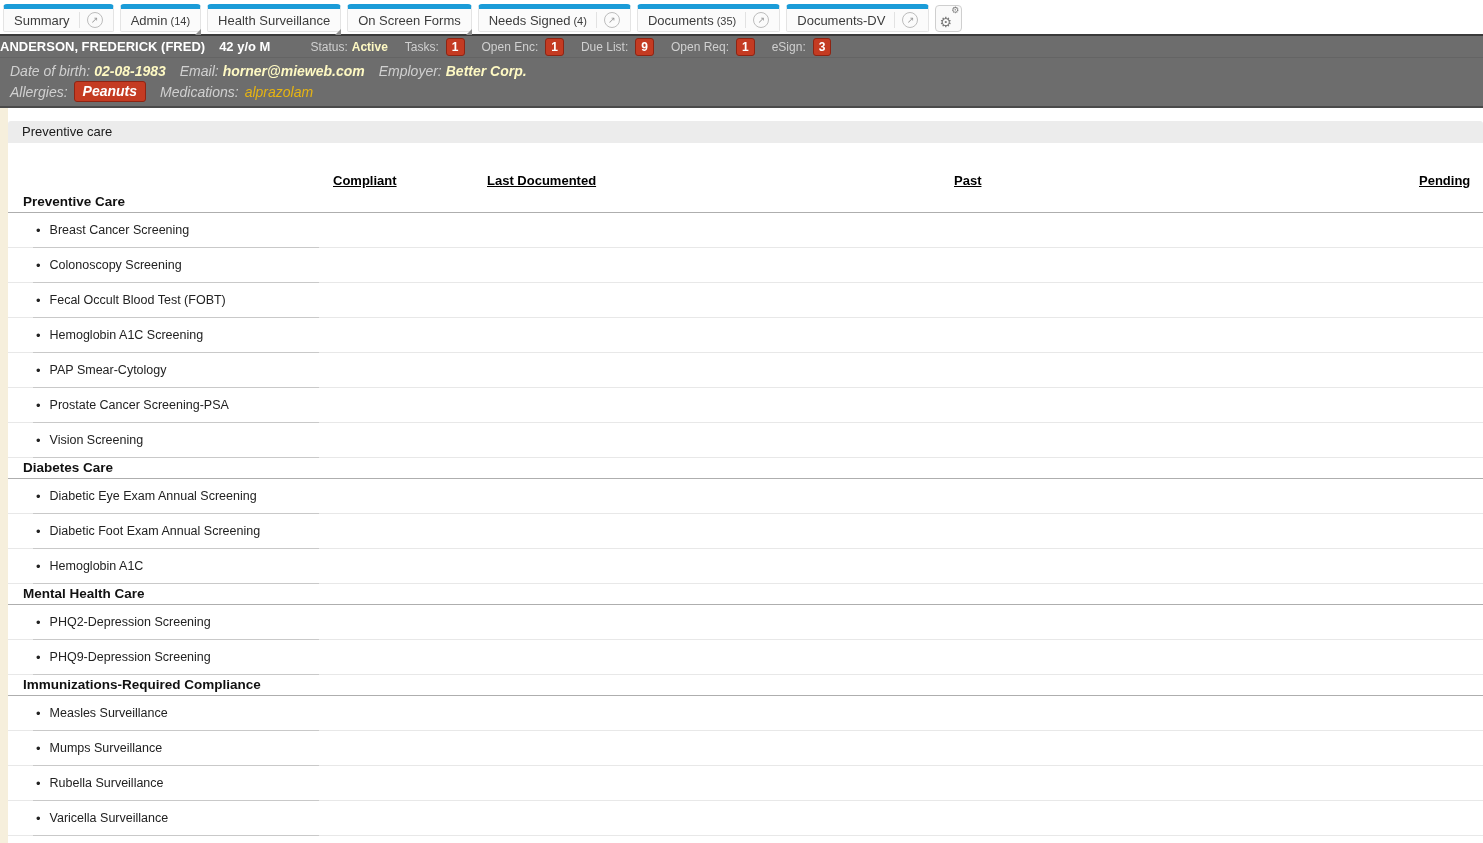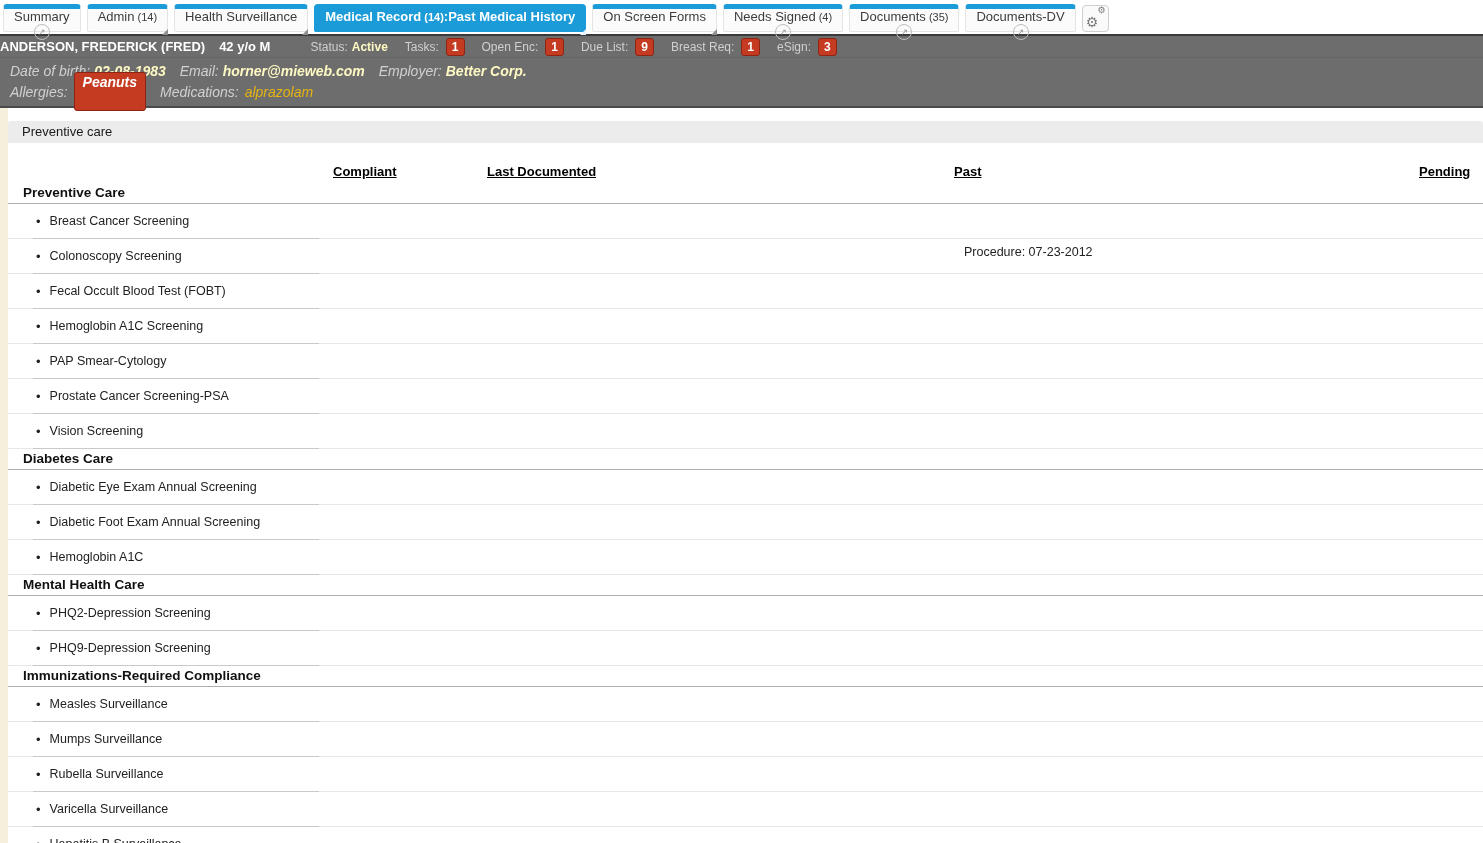--- a/index.html
+++ b/index.html
@@ -13,21 +13,21 @@
 
   
   .tabbar {
     background:#ffffff; height:34px; padding:4px 4px 0 3px;
     display:flex; align-items:flex-start; gap:6px; white-space:nowrap;
   }
   .tab {
     position:relative; height:28px; display:flex; align-items:center;
     padding:0 10px; border-radius:4px 4px 2px 2px;
     background:#fbfbfb; border:1px solid #e4e4e4; border-top:5px solid #1b9cd8;
-    font-size:13px; color:#3c3c3c; cursor:pointer;flex-direction:column;
+    font-size:13px; color:#3c3c3c; cursor:pointer;
   }
   .tab.active {
     background:#1b9cd8; border-color:#1b9cd8; color:#ffffff; font-weight:bold;
   }
   .tab-count { font-size:11px; }
   .tab-sep { width:1px; height:16px; background:#e2e2e2; margin:0 7px 0 9px; }
   .popup-icon {
     width:16px; height:16px; border:1px solid #bdbdbd; border-radius:50%;
     color:#9a9a9a; font-size:9px; line-height:14px; text-align:center; flex:0 0 auto;
   }
@@ -59,33 +59,33 @@
   .badge {
     display:inline-block; background:#c43b22; border:1px solid #8e2413; border-radius:3px;
     color:#fff; font-weight:bold; font-size:12px; line-height:14px;
     padding:1px 5px; margin-left:7px; cursor:pointer;
   }
   .banner-row2 { padding:2px 10px 4px; font-size:14px;font-style:italic; }
   .banner-line { height:21px; display:flex; align-items:center; }
   .pair { margin-right:14px; }
   .allergy-badge {
     display:inline-block; background:#c43b22; border:1px solid #8e2413; border-radius:3px;
-    color:#fff; font-weight:bold; padding:1px 8px 20px; margin-left:6px; cursor:pointer;
+    color:#fff; font-weight:bold; padding:1px 8px 2px; margin-left:6px; cursor:pointer;
   }
   .medication { color:#e6b412; margin-left:6px; cursor:pointer; }
 
   
   .content { margin-left:8px; background:#ffffff; height:739px; overflow:hidden; }
   .section-bar {
     margin-top:13px; height:22px; line-height:22px; padding-left:14px;
     background:#ececec; border-radius:3px 3px 0 0; font-size:13px; color:#1a1a1a;
   }
 
   .grid-cols { display:grid; grid-template-columns:325px 154px 467px 465px 1fr; }
-  .thead { height:24px; margin-top:16px; align-items:center; font-size:13px; font-weight:bold; }
+  .thead { height:24px; margin-top:25px; align-items:center; font-size:13px; font-weight:bold; }
   .thead a { color:#000; text-decoration:underline; cursor:pointer; }
   .col-pending { text-align:right; padding-right:16px; }
 
   .group-row {
     font-weight:bold; font-size:13.5px; color:#111;
     padding:2px 0 2px 15px; line-height:16px; border-bottom:1px solid #aeaeae;
   }
   .item-row {
     height:35px; border-bottom:1px solid #e8e8e8; align-items:center;
     font-size:12.5px; color:#222; cursor:pointer;
@@ -108,24 +108,20 @@
         <span class="tab-label">Summary</span>
         <span class="tab-sep"></span>
         <span class="popup-icon">↗</span>
       </div>
       <div class="tab">
         <span class="tab-label">Admin<span class="tab-count">&nbsp;(14)</span></span>
         <span class="fold"></span>
       </div>
       <div class="tab">
         <span class="tab-label">Health Surveillance</span>
-        <span class="fold"></span>
-      </div>
-      <div class="tab active">
-        <span class="tab-label">Medical Record<span class="tab-count">&nbsp;(14)</span>:Past Medical History</span>
         <span class="fold"></span>
       </div>
       <div class="tab">
         <span class="tab-label">On Screen Forms</span>
         <span class="fold"></span>
       </div>
       <div class="tab">
         <span class="tab-label">Needs Signed<span class="tab-count">&nbsp;(4)</span></span>
         <span class="tab-sep"></span>
         <span class="popup-icon">↗</span>
@@ -161,21 +157,21 @@
         </span>
         <span class="stat">
           <span class="glabel">Open Enc:</span>
           <span class="badge">1</span>
         </span>
         <span class="stat">
           <span class="glabel">Due List:</span>
           <span class="badge">9</span>
         </span>
         <span class="stat">
-          <span class="glabel">Breast Req:</span>
+          <span class="glabel">Open Req:</span>
           <span class="badge">1</span>
         </span>
         <span class="stat">
           <span class="glabel">eSign:</span>
           <span class="badge">3</span>
         </span>
       </span>
   </div>
   <div class="banner-row2">
     <div class="banner-line">
@@ -221,21 +217,20 @@
         <div class="cell-lastdoc"></div>
         <div></div>
       </div>
       <div class="item-row grid-cols">
         <div class="cell-name">
           <span class="bullet">•</span>
           <span class="item-label">Colonoscopy Screening</span>
         </div>
         <div></div>
         <div></div>
-        <div class="cell-lastdoc">Procedure: 07-23-2012</div>
         <div></div>
       </div>
       <div class="item-row grid-cols">
         <div class="cell-name">
           <span class="bullet">•</span>
           <span class="item-label">Fecal Occult Blood Test (FOBT)</span>
         </div>
         <div></div>
         <div></div>
         <div class="cell-lastdoc"></div>

